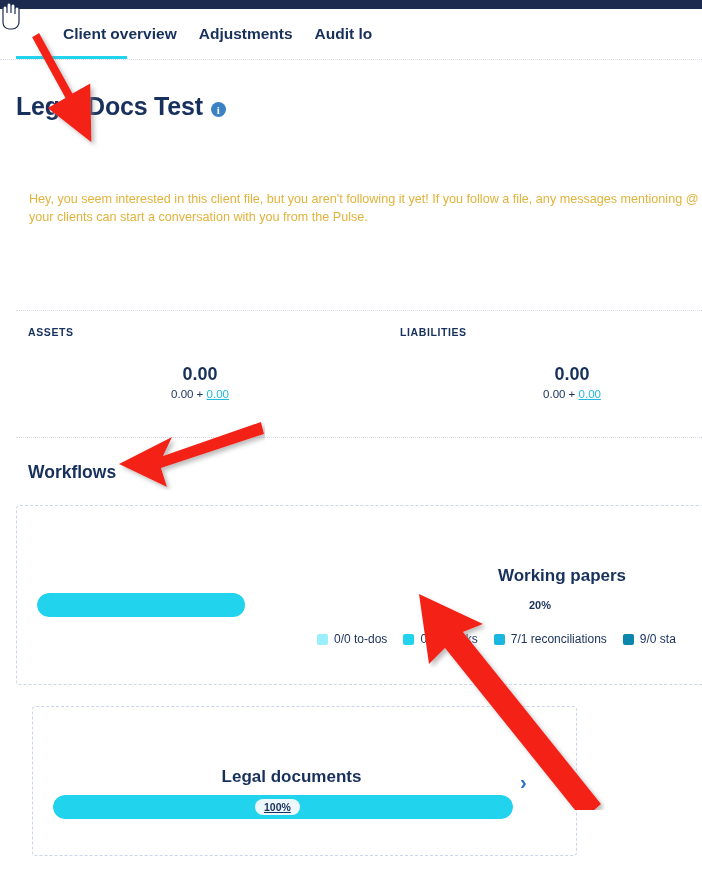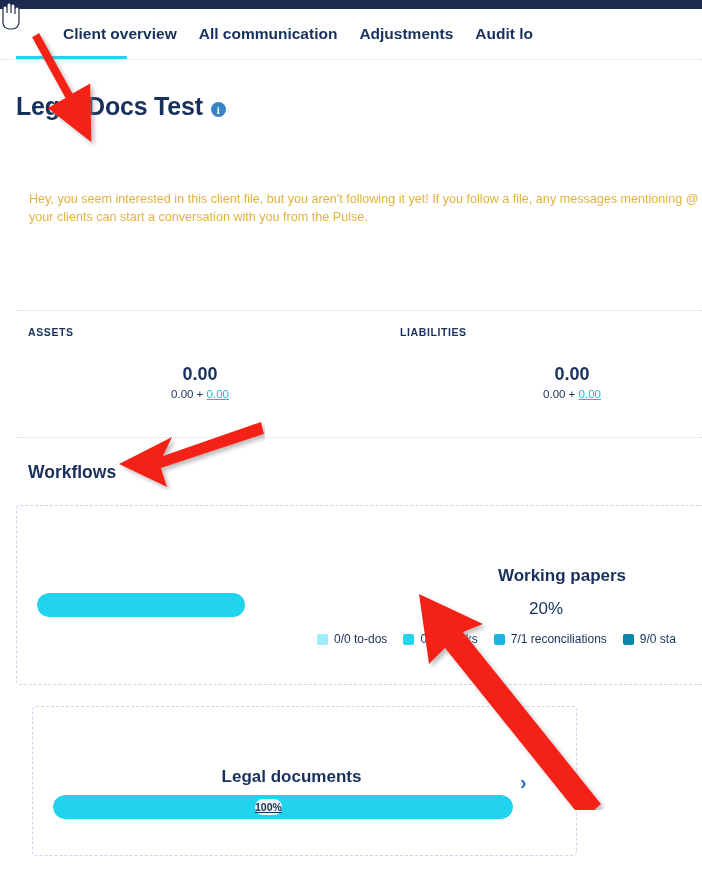--- a/index.html
+++ b/index.html
@@ -195,31 +195,31 @@
     border-radius: 12px;
   }
   #wp-track { left: 20px; top: 87px; width: 670px; background: transparent; }
   #wp-fill { width: 31%; }
 
   #ld-track { left: 20px; top: 88px; width: 460px; }
   #ld-fill { width: 100%; }
 
   .pct-label {
     position: absolute;
-    font-size: 17px;
-    font-weight: 400;
+    font-size: 11px;
+    font-weight: 700;
     color: #17305c;
   }
   #wp-pct { left: 512px; top: 93px; }
   .pct-pill {
     position: absolute;
     left: 222px; top: 92px;
     background: #eef7fb;
     border-radius: 9px;
-    padding: 2px 0;
+    padding: 2px 9px;
     font-size: 10.5px;
     font-weight: 700;
     color: #17305c;
     text-decoration: underline;
   }
 
   
   .legend {
     position: absolute;
     left: 300px; top: 126px;
@@ -261,21 +261,20 @@
 </style>
 </head>
 <body>
 
 <div id="root">
 
   <div class="topbar"></div>
 
   <div class="navbar">
     <div class="nav-tab">Client overview</div>
-    <div class="nav-tab">All communication</div>
     <div class="nav-tab">Adjustments</div>
     <div class="nav-tab">Audit lo</div>
   </div>
   <div class="nav-underline"></div>
   <div class="nav-divider"></div>
 
   <div class="page-title-row">
     <div class="page-title">Legal Docs Test</div>
     <div class="info-icon">i</div>
   </div>

